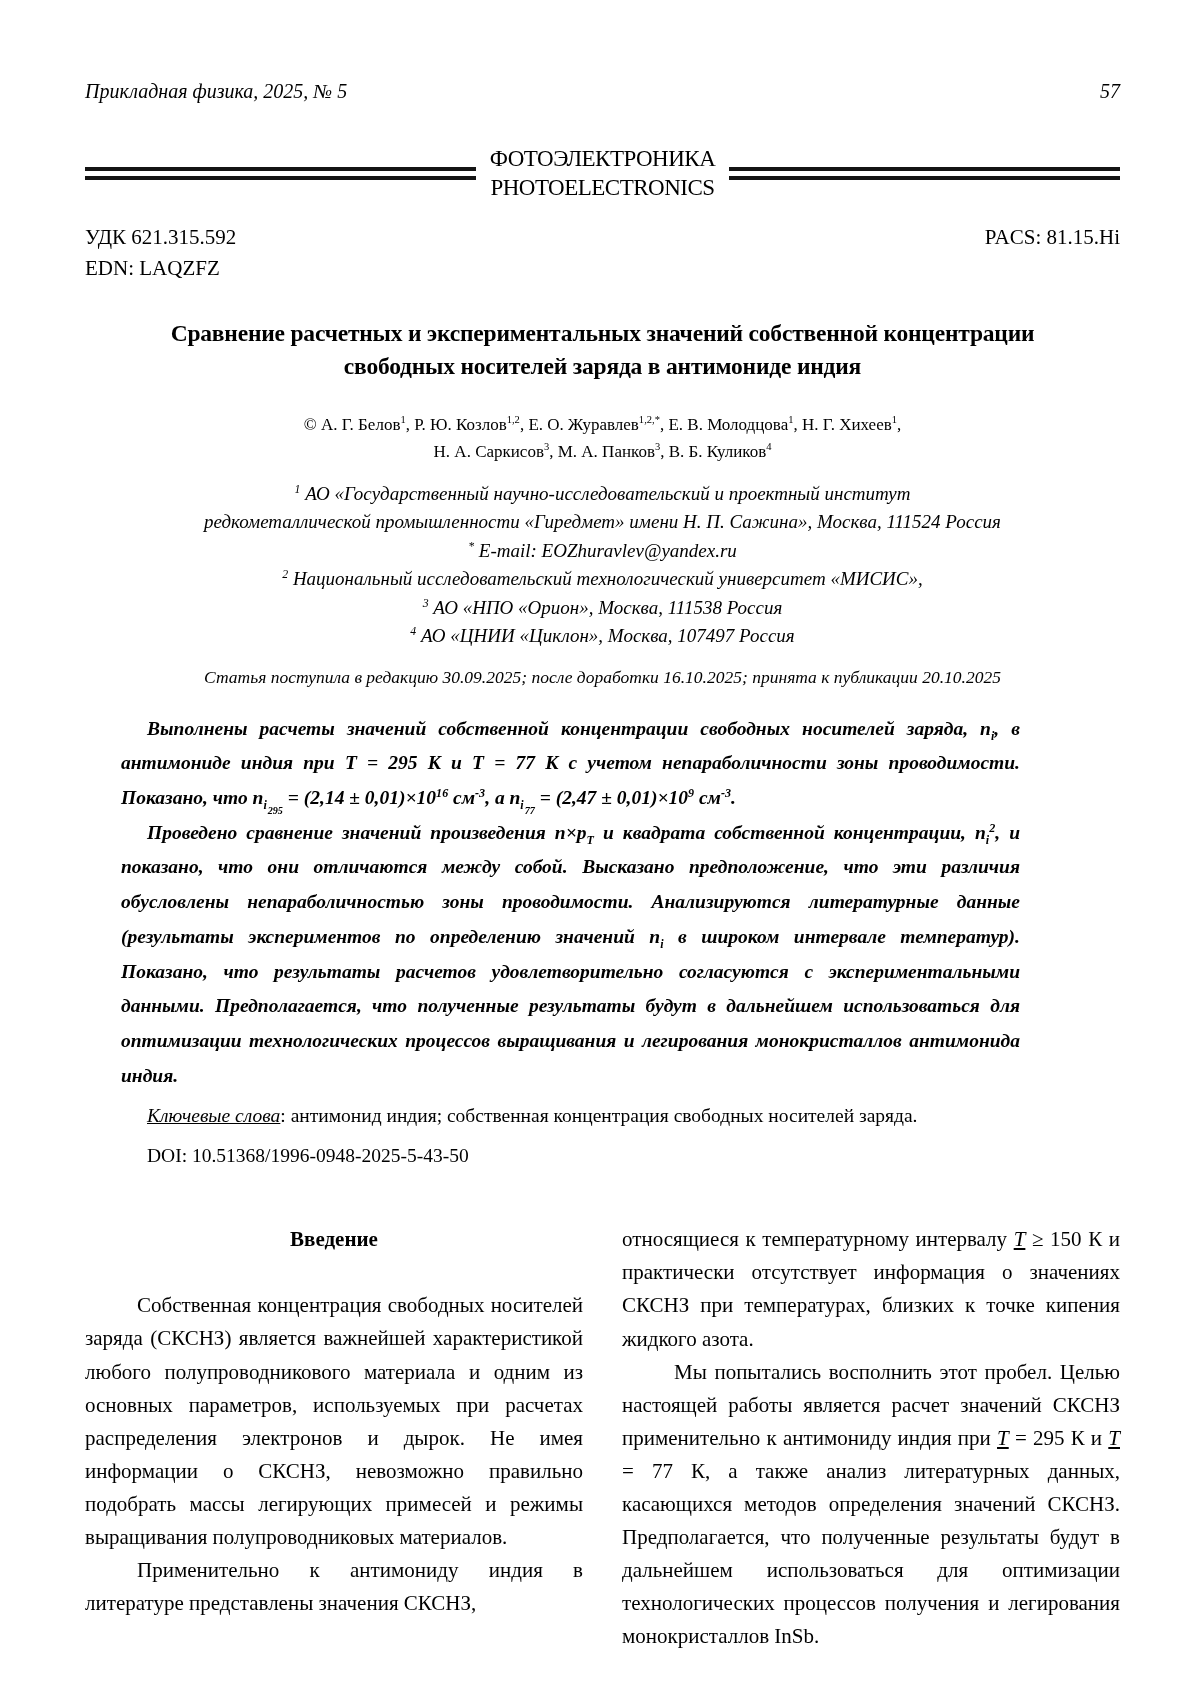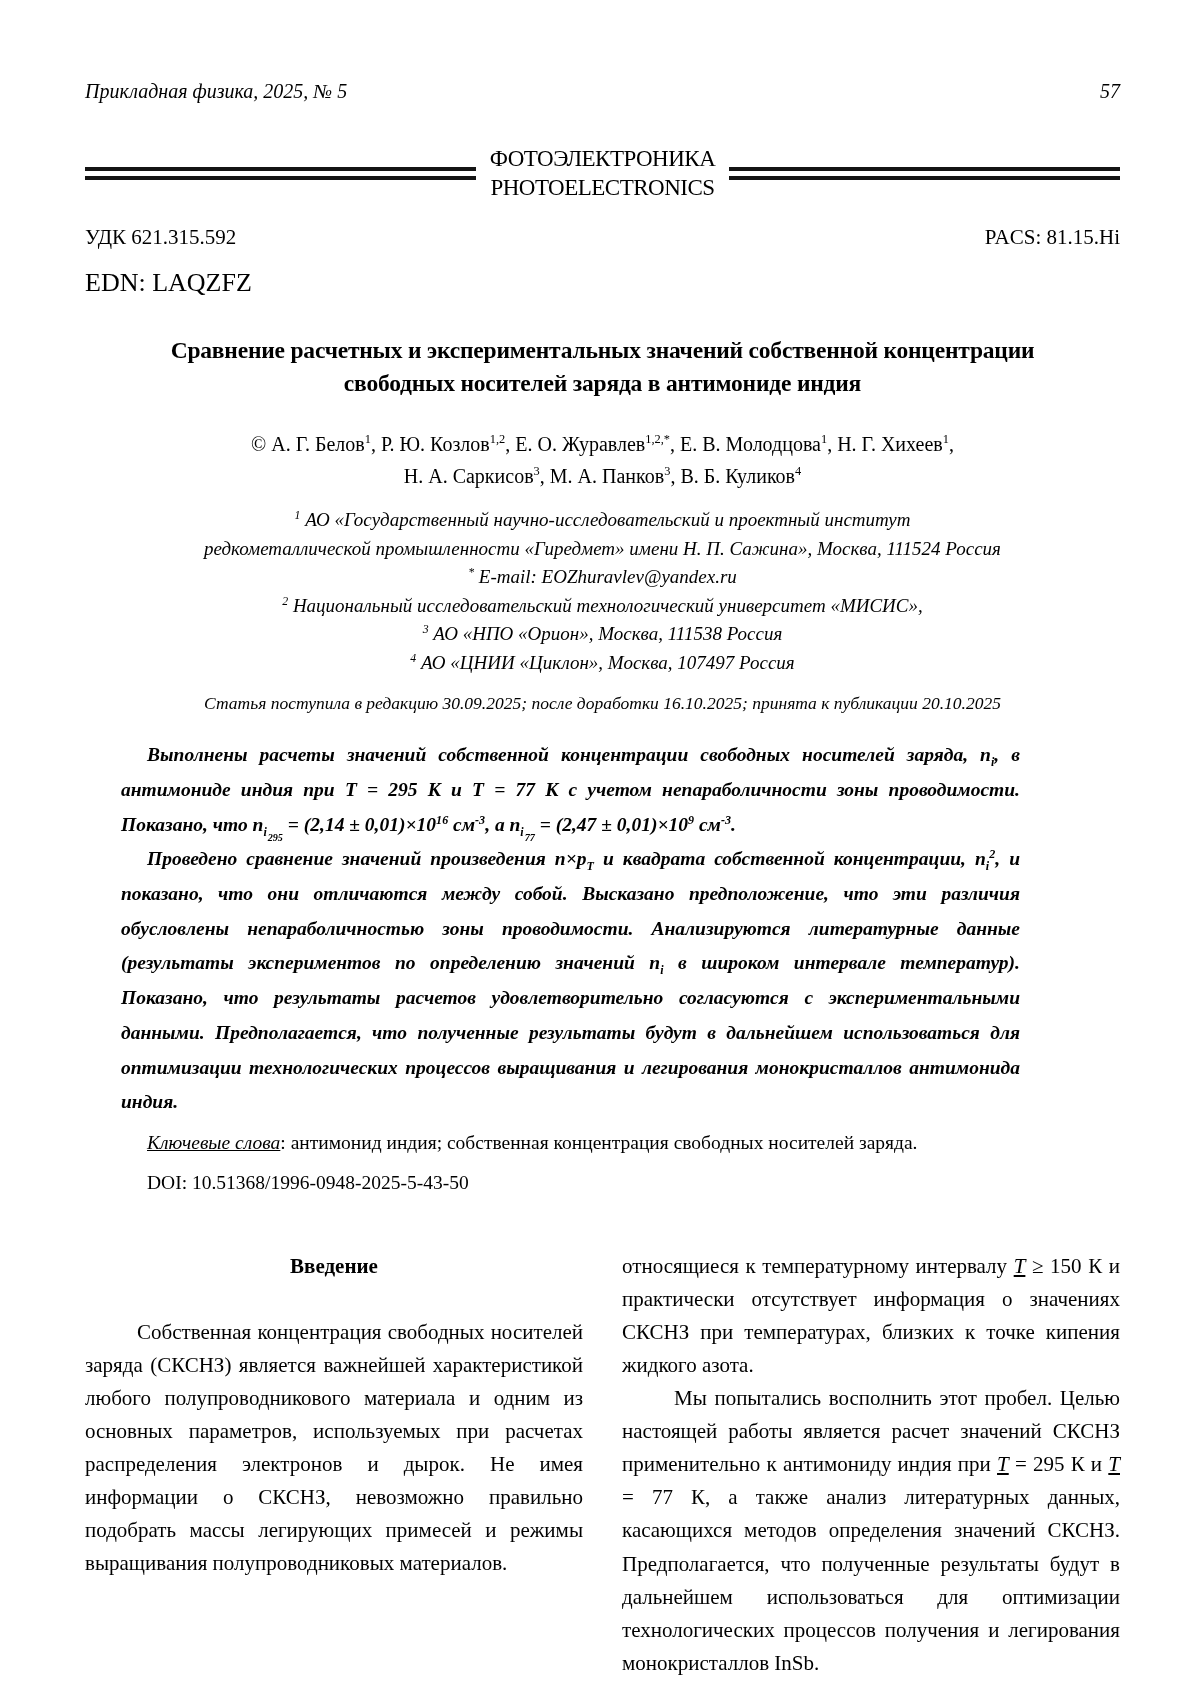--- a/index.html
+++ b/index.html
@@ -15,25 +15,25 @@
   
   .running-head { display: flex; justify-content: space-between; font-style: italic; font-size: 20px; }
 
   
   .banner { display: flex; align-items: center; margin-top: 42px; }
   .rule { flex: 1 1 auto; height: 13px; border-top: 4px solid #141414; border-bottom: 4px solid #141414; }
   .banner-text { padding: 0 14px; text-align: center; font-size: 23px; letter-spacing: -0.5px; line-height: 1.25; white-space: nowrap; }
 
   
   .codes-row { display: flex; justify-content: space-between; margin-top: 22px; font-size: 21px; }
-  .edn { font-size: 26px; margin-top: 18px; }
+  .edn { font-size: 21px; margin-top: 6px; }
 
   
   .title { margin: 36px auto 0; max-width: 900px; text-align: center; font-size: 23.5px; font-weight: bold; line-height: 1.42; letter-spacing: -0.2px; }
-  .authors { margin-top: 28px; text-align: center; font-size: 20px; line-height: 1.6; }
+  .authors { margin-top: 28px; text-align: center; font-size: 17px; line-height: 1.6; }
   .affiliations { margin-top: 14px; text-align: center; font-style: italic; font-size: 19px; line-height: 1.5; }
   .received { margin-top: 16px; text-align: center; font-style: italic; font-size: 17.5px; }
 
   
   .abstract { margin: 24px 100px 0 36px; font-weight: bold; font-style: italic; font-size: 19.5px; line-height: 1.78; text-align: justify; }
   .abstract p { text-indent: 26px; }
   .keywords { margin: 12px 100px 0 36px; font-size: 19.5px; text-indent: 26px; }
   .doi { margin: 18px 100px 0 36px; font-size: 19.5px; text-indent: 26px; }
 
   
@@ -97,20 +97,21 @@
   </div>
 
   <p class="keywords"><span class="it">Ключевые слова</span><span>: антимонид индия; собственная концентрация свободных носителей заряда.</span></p>
 
   <p class="doi">DOI: 10.51368/1996-0948-2025-5-43-50</p>
 
   <div class="columns">
     <div class="col">
       <h2 class="col-heading">Введение</h2>
       <p>Собственная концентрация свободных носителей заряда (СКСНЗ) является важнейшей характеристикой любого полупроводникового материала и одним из основных параметров, используемых при расчетах распределения электронов и дырок. Не имея информации о СКСНЗ, невозможно правильно подобрать массы легирующих примесей и режимы выращивания полупроводниковых материалов.</p>
+      <p>Применительно к антимониду индия в литературе представлены значения СКСНЗ,</p>
     </div>
     <div class="col">
       <p class="no-indent"><span>относящиеся к температурному интервалу </span><span class="it">T</span><span> ≥ 150 К и практически отсутствует информация о значениях СКСНЗ при температурах, близких к точке кипения жидкого азота.</span></p>
       <p><span>Мы попытались восполнить этот пробел. Целью настоящей работы является расчет значений СКСНЗ применительно к антимониду индия при </span><span class="it">T</span><span> = 295 К и </span><span class="it">T</span><span> = 77 К, а также анализ литературных данных, касающихся методов определения значений СКСНЗ. Предполагается, что полученные результаты будут в дальнейшем использоваться для оптимизации технологических процессов получения и легирования монокристаллов InSb.</span></p>
     </div>
   </div>
 
 </div>
 
 </body></html>

